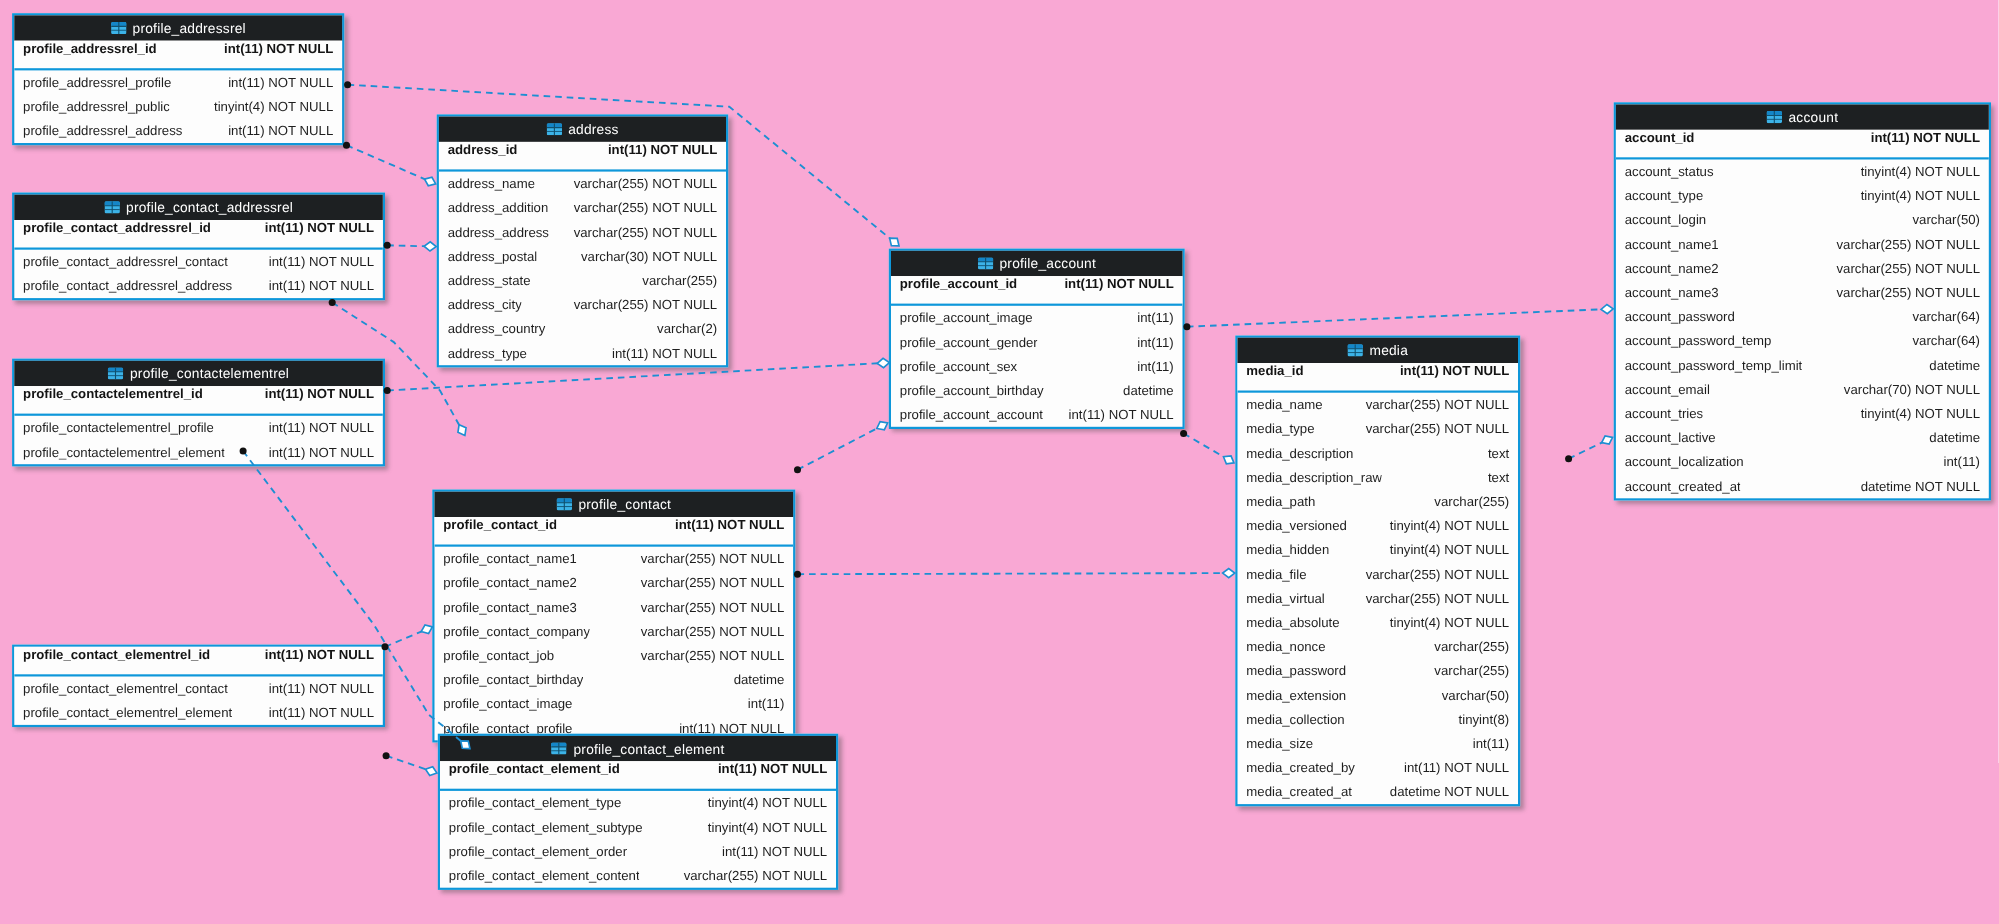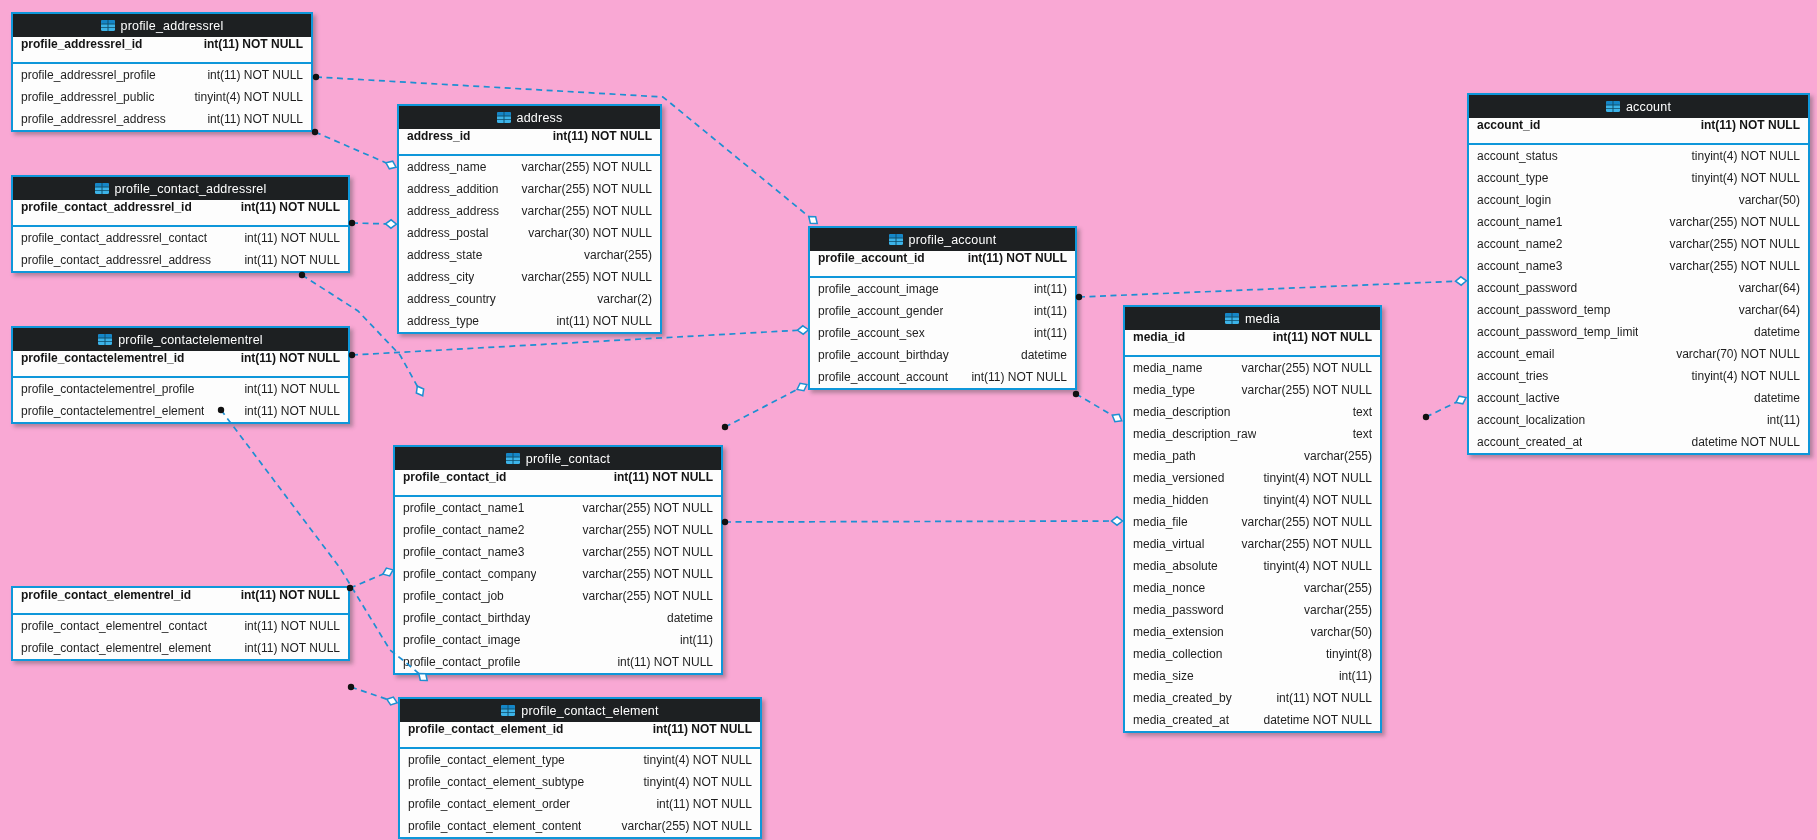--- a/index.html
+++ b/index.html
@@ -204,21 +204,21 @@
       </div>
       <div class="colrow">
         <span class="cname">profile_contact_image</span>
         <span class="ctype">int(11)</span>
       </div>
       <div class="colrow">
         <span class="cname">profile_contact_profile</span>
         <span class="ctype">int(11) NOT NULL</span>
       </div>
     </div>
-    <div class="db-table" style="left: 398px; top: 697px; width: 364px;">
+    <div class="db-table" style="left: 398px; top: 667px; width: 364px;">
       <div class="thead">
         <svg width="14" height="11" viewBox="0 0 14 11">
           <rect x="0" y="0" width="14" height="11" rx="1.5" fill="#3cb3e8"></rect>
           <rect x="0" y="0" width="14" height="4" rx="1.5" fill="#1486c8"></rect>
           <line x1="7" y1="0" x2="7" y2="11" stroke="#10506e" stroke-width="1"></line>
           <line x1="0" y1="4" x2="14" y2="4" stroke="#10506e" stroke-width="1"></line>
           <line x1="0" y1="7.5" x2="14" y2="7.5" stroke="#10506e" stroke-width="0.8"></line>
         </svg>
         <span>profile_contact_element</span>
       </div>

